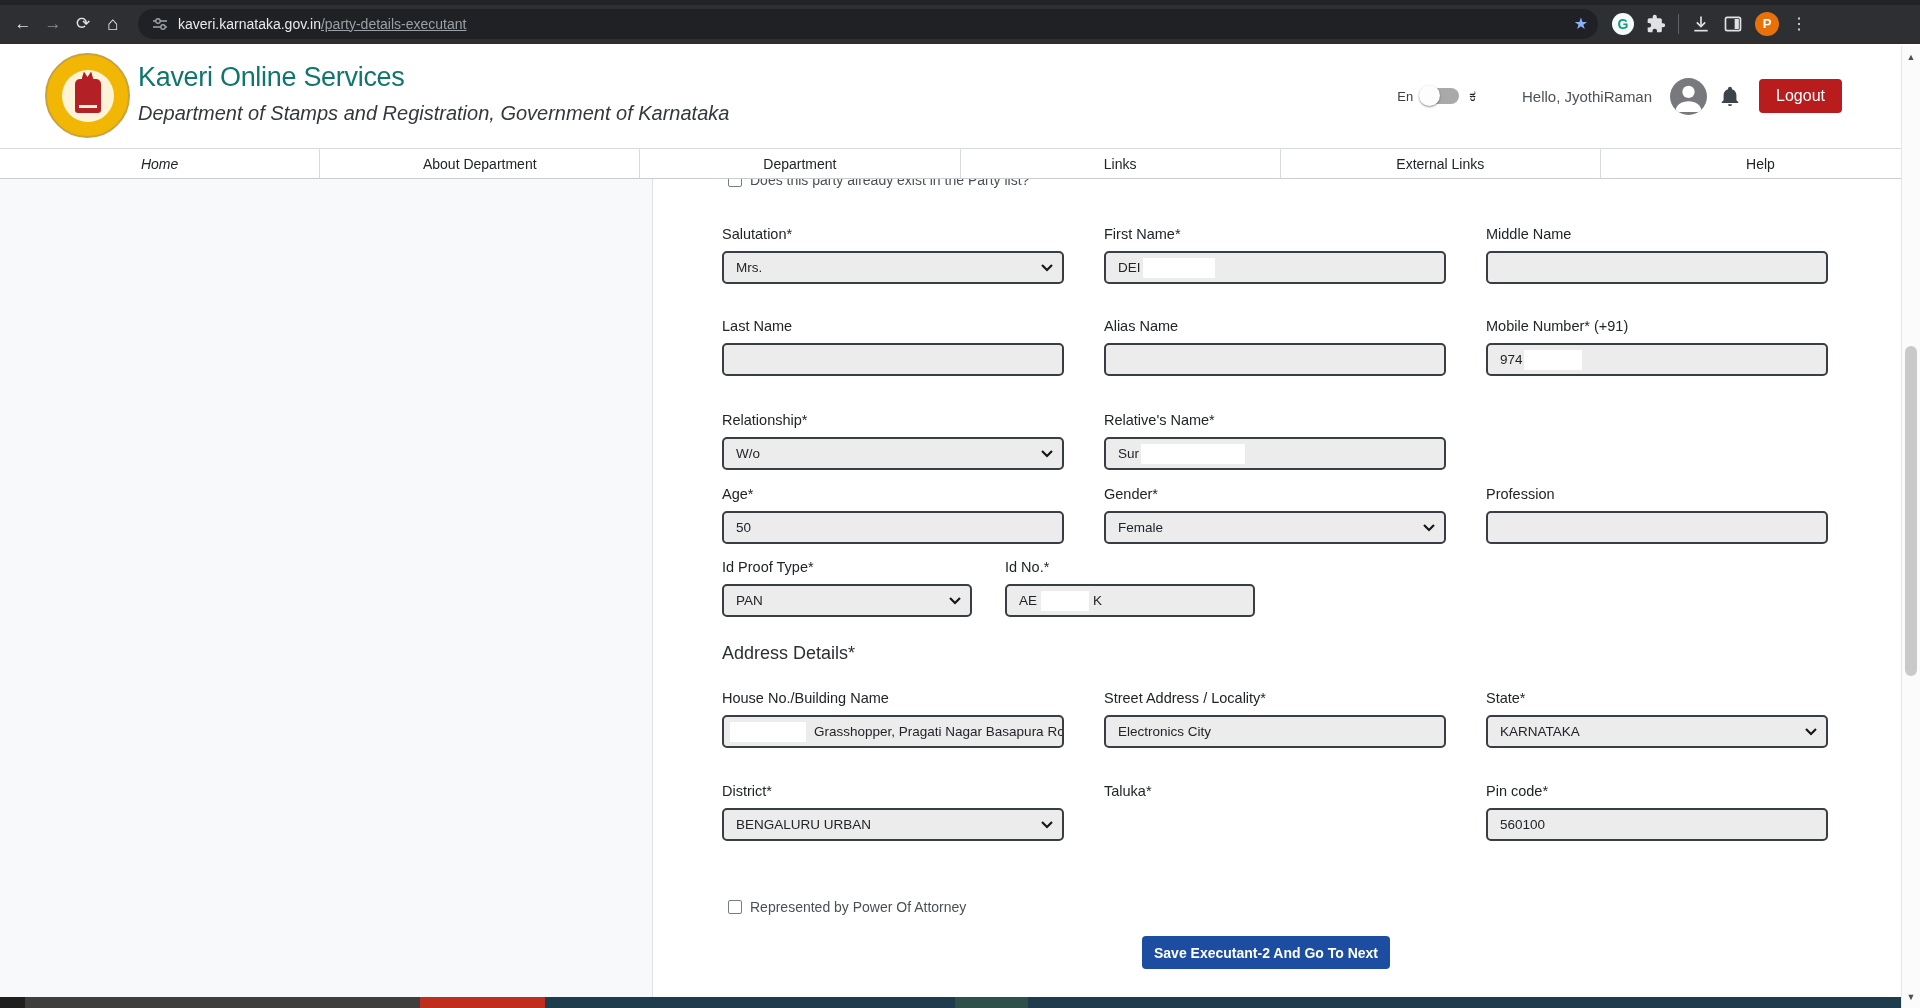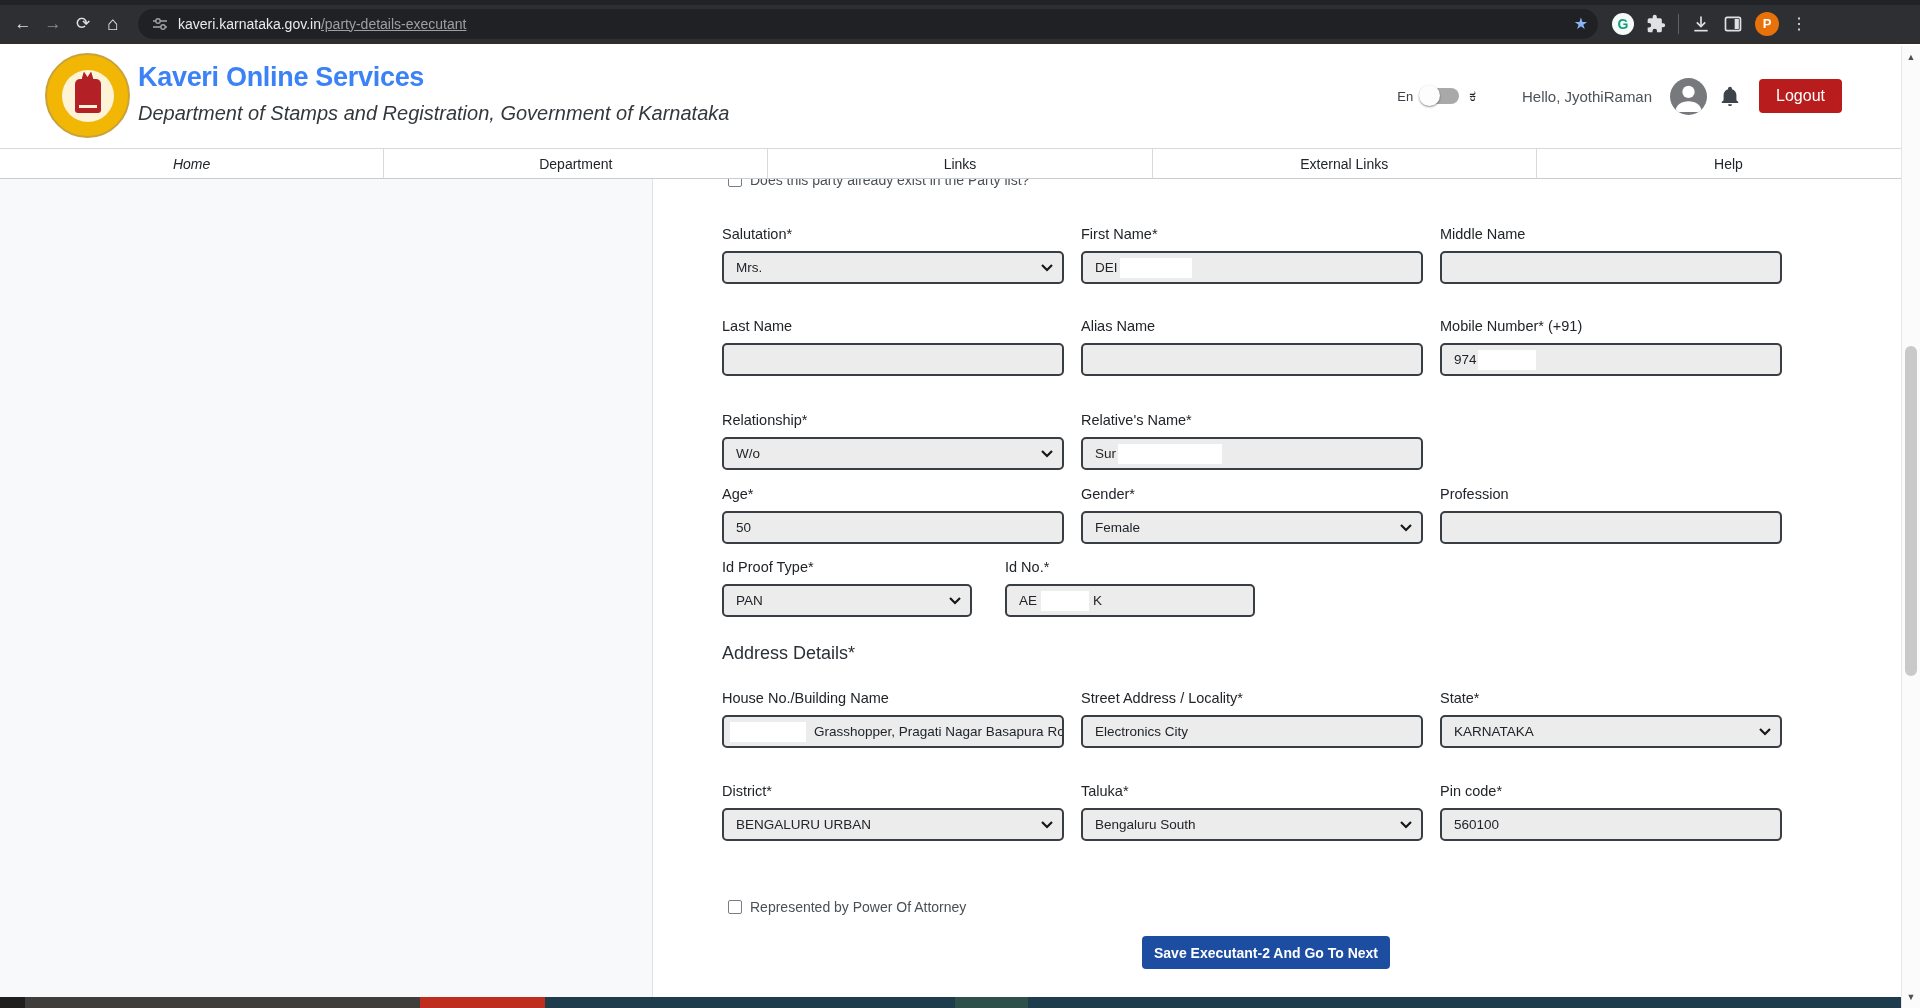--- a/index.html
+++ b/index.html
@@ -39,21 +39,21 @@
   .gov-logo { position:absolute; left:45px; top:9px; width:85px; height:85px; border-radius:50%;
               background:#f2b705; border:2px solid #caa23a;
               display:flex; align-items:center; justify-content:center; }
   .gov-logo-inner { width:52px; height:52px; border-radius:50%; background:#fdf3d7;
                     display:flex; align-items:center; justify-content:center; position:relative; }
   .gov-emblem { width:26px; height:34px; background:#b32025; border-radius:5px 5px 3px 3px; position:relative; }
   .gov-emblem:before { content:""; position:absolute; top:-7px; left:7px; width:12px; height:8px; background:#b32025;
                        clip-path:polygon(0 100%,20% 0,50% 70%,80% 0,100% 100%); }
   .gov-emblem:after { content:""; position:absolute; bottom:5px; left:4px; right:4px; height:3px; background:#fdf3d7; }
   .head-titles { position:absolute; left:138px; top:18px; }
-  .head-title { font-size:27px; font-weight:700; color:#3b82f6; letter-spacing:-0.3px; }
+  .head-title { font-size:27px; font-weight:400; color:#0f766e; letter-spacing:-0.3px; }
   .head-sub { font-size:20px; font-style:italic; color:#33383d; margin-top:9px; }
   .head-right { position:absolute; right:78px; top:0; height:104px; display:flex; align-items:center; }
   .lang-en { font-size:13px; color:#3c4146; }
   .toggle { width:38px; height:16px; border-radius:9px; background:#a9a9a9; position:relative; margin:0 10px 0 8px; }
   .toggle-knob { position:absolute; left:-2px; top:-3px; width:21px; height:21px; border-radius:50%;
                  background:#fdfdfd; box-shadow:0 1px 2px rgba(0,0,0,.45); }
   .lang-kn { font-size:15px; color:#222; margin-right:46px; }
   .greeting { font-size:15px; color:#4c5257; margin-right:18px; }
   .user-avatar { width:37px; height:37px; border-radius:50%; background:#77797c; overflow:hidden;
                  display:flex; align-items:center; justify-content:center; margin-right:12px; }
@@ -69,21 +69,21 @@
 
   
   .content { position:relative; display:flex; height:819px; }
   .left-panel { width:653px; background:#f8f9fa; border-right:1px solid #dee2e6; flex:0 0 auto; }
   .form-area { flex:1; background:#fff; padding:0 0 0 69px; overflow:hidden; position:relative; }
 
   .chk-row { display:flex; align-items:center; gap:8px; font-size:14px; color:#4a5055; }
   .chk-row.cut { margin-top:-7px; margin-left:6px; margin-bottom:38px; }
   .checkbox { width:14px; height:14px; border:1px solid #767d84; border-radius:2px; background:#fff; flex:0 0 auto; }
 
-  .frow { display:grid; grid-template-columns:342px 342px 342px; column-gap:17px; }
+  .frow { display:grid; grid-template-columns:342px 342px 342px; column-gap:40px; }
   .mbA{margin-bottom:34px}.mbB{margin-bottom:36px}.mbC{margin-bottom:16px}.mbD{margin-bottom:15px}
   .mbE{margin-bottom:26px}.mbF{margin-bottom:35px}.mbG{margin-bottom:58px}
   .fgroup label { display:block; font-size:14.5px; color:#212529; margin-bottom:9px; }
   .control { position:relative; height:33px; background:#ececec; border:2px solid #383e44; border-radius:5px;
              display:flex; align-items:center; padding:0 30px 0 12px; font-size:13.5px; color:#212529;
              white-space:nowrap; overflow:hidden; }
   .control.input { padding-right:10px; }
   .chev { position:absolute; right:9px; top:11px; }
   .redact { display:inline-block; height:20px; background:#fff; flex:0 0 auto; }
   .row-id { display:flex; }
@@ -187,20 +187,21 @@
       <svg width="22" height="24" viewBox="0 0 24 24" fill="#3d434a">
         <path d="M12 23c1.2 0 2.1-.9 2.1-2.1H9.9C9.9 22.1 10.8 23 12 23zm7-6.5v-5.2c0-3.3-1.8-6-4.9-6.7V3.8C14.1 2.9 13.2 2 12 2s-2.1.9-2.1 1.8v.8C6.8 5.3 5 8 5 11.3v5.2L3 18.5v1h18v-1l-2-2z"></path>
       </svg>
     </span>
     <button class="logout-btn">Logout</button>
   </div>
 </div>
 
 <div class="main-nav">
   <div class="nav-item">Home</div>
+  <div class="nav-item">About Department</div>
   <div class="nav-item">Department</div>
   <div class="nav-item">Links</div>
   <div class="nav-item">External Links</div>
   <div class="nav-item">Help</div>
 </div>
 
 <div class="content">
   <aside class="left-panel"></aside>
 
   <main class="form-area">
@@ -353,26 +354,20 @@
         <label>District*</label>
         <div class="control">
           <span>BENGALURU URBAN</span>
           <svg class="chev" width="12" height="8" viewBox="0 0 12 8">
               <path d="M1 1l5 5 5-5" fill="none" stroke="#15181b" stroke-width="2.2"></path>
             </svg>
         </div>
       </div>
       <div class="fgroup">
         <label>Taluka*</label>
-        <div class="control">
-          <span>Bengaluru South</span>
-          <svg class="chev" width="12" height="8" viewBox="0 0 12 8">
-              <path d="M1 1l5 5 5-5" fill="none" stroke="#15181b" stroke-width="2.2"></path>
-            </svg>
-        </div>
       </div>
       <div class="fgroup">
         <label>Pin code*</label>
         <div class="control input">
           <span>560100</span>
         </div>
       </div>
     </div>
 
     <div class="chk-row" style="margin-left:6px;margin-bottom:21px">

